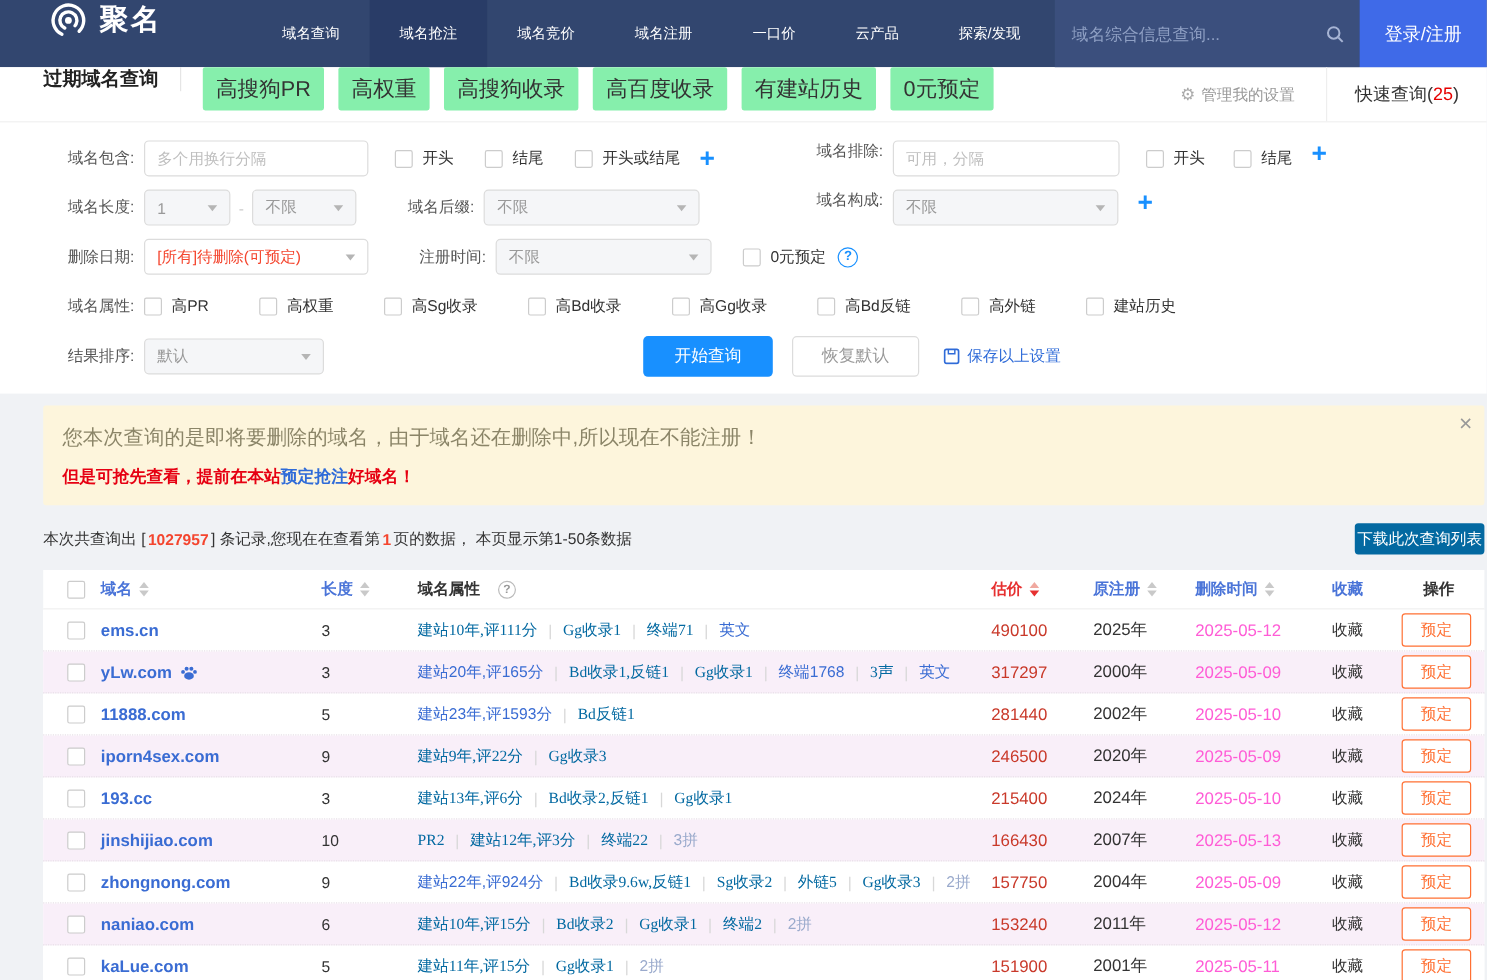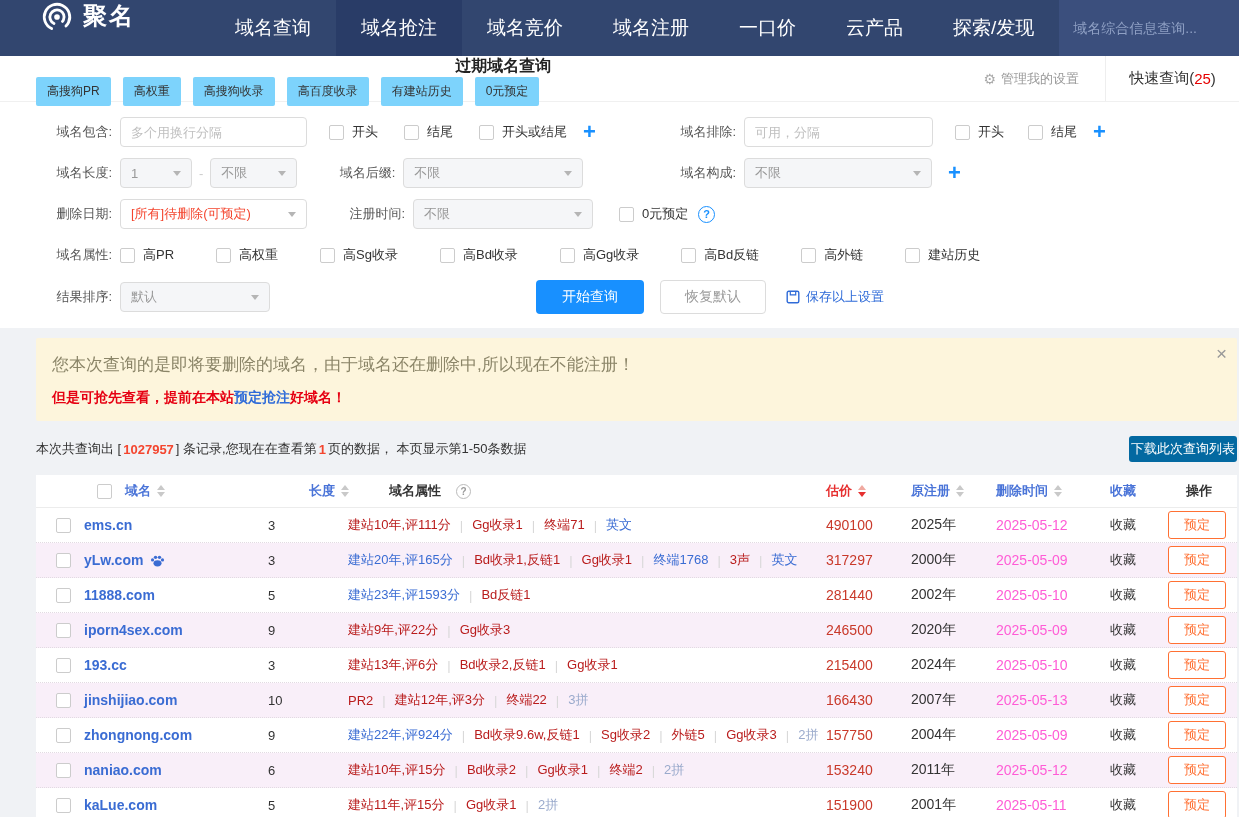--- a/index.html
+++ b/index.html
@@ -8,44 +8,44 @@
     width:1239px; height:817px; overflow:hidden;
     background:#f0f2f5;
     font-family:"Liberation Sans","DejaVu Sans",sans-serif;
     color:#333; font-size:13px;
   }
   
   .navbar { height:56px; background:#32466f; display:flex; align-items:stretch; color:#fff; }
   .brand { display:flex; gap:9px; padding-left:40px; width:180px; flex:none; }
   .brand-name { font-size:24px; font-weight:bold; letter-spacing:2px; }
   .nav-items { display:flex; margin-left:30px; }
-  .nav-item { padding:0 25px; display:flex; align-items:center; font-size:19px; cursor:pointer; white-space:nowrap; }
+  .nav-item { padding:0 25px; display:flex; align-items:center; font-size:12px; cursor:pointer; white-space:nowrap; }
   .nav-item.active { background:#293c67; }
   .nav-search { margin-left:auto; width:254px; flex:none; background:#3b4f7d; display:flex; align-items:center; padding:0 12px; }
   .nav-search input { background:transparent; border:none; outline:none; color:#cdd6ea; font-size:14px; flex:1; min-width:0; font-family:inherit; }
   .nav-search input::placeholder { color:#8fa0c4; }
   .login-btn { width:106px; flex:none; background:#3f6ae8; display:flex; align-items:center; justify-content:center; font-size:15px; cursor:pointer; }
 
   
   .filter-panel { background:#fff; padding-bottom:12px; }
   .panel-head { display:flex; align-items:stretch; height:46px; border-bottom:1px solid #f0f0f0; padding-left:36px; }
-  .panel-head-left { display:flex; align-items:flex-end;flex-direction:column; }
+  .panel-head-left { display:flex; align-items:flex-start; }
   .panel-title { font-size:16px; font-weight:bold; color:#222; }
   .v-divider { width:1px; height:20px; background:#e5e5e5; margin:0 18px; }
-  .tag { background:#7dd3fc; color:#333; font-size:12px; padding:6px 11px; margin-right:12px; border-radius:2px; cursor:pointer; white-space:nowrap; }
+  .tag { background:#86efac; color:#333; font-size:18px; padding:6px 11px; margin-right:12px; border-radius:2px; cursor:pointer; white-space:nowrap; }
   .head-right { margin-left:auto; display:flex; align-items:stretch; }
   .manage { color:#999; font-size:13px; display:flex; align-items:center; gap:5px; margin-right:26px; cursor:pointer; }
   .gear { font-size:14px; color:#aaa; }
   .quick-tab { width:134px; border-left:1px solid #eee; display:flex; align-items:center; justify-content:center; font-size:15px; color:#333; cursor:pointer; }
   .quick-count { color:#e60000; }
 
   .filter-form { padding:14px 36px 0; }
   .frow { display:flex; align-items:center; margin-bottom:9px; min-height:32px; }
   .fhalf-left { display:flex; align-items:center; width:624px; flex:none; }
-  .fhalf-right { display:flex; align-items:center; flex:1; }
+  .fhalf-right { display:flex; flex:1; }
   .flabel { width:76px; text-align:right; margin-right:8px; color:#555; font-size:13px; flex:none; white-space:nowrap; }
   .flabel2 { margin-left:28px; width:70px; text-align:right; margin-right:8px; color:#555; font-size:13px; flex:none; white-space:nowrap; }
   .tinput { height:30px; border:1px solid #dcdcdc; border-radius:4px; padding:0 10px; font-size:13px; color:#333; width:187px; font-family:inherit; }
   .tinput::placeholder { color:#bfbfbf; }
   .tinput.w189 { width:189px; }
   .cbgroup { display:flex; align-items:center; margin-left:22px; gap:26px; }
   .cbgroup.tight { gap:24px; }
   .cb-item { display:flex; align-items:center; gap:8px; font-size:13px; color:#333; cursor:pointer; }
   .cbbox { width:15px; height:15px; border:1px solid #ccc; border-radius:2px; background:#fff; flex:none; }
   .plus { color:#1890ff; font-size:22px; font-weight:bold; margin-left:16px; line-height:1; cursor:pointer; }
@@ -70,21 +70,21 @@
   .warn-close { position:absolute; right:10px; top:6px; color:#999; font-size:19px; cursor:pointer; line-height:1; }
 
   
   .results { display:flex; align-items:center; margin:15px 2px 13px 36px; font-size:13px; color:#333; }
   .res-num { color:#f4452e; font-weight:bold; margin:0 2px; }
   .download-btn { margin-left:auto; background:#0369a1; color:#fff; border:none; height:26px; padding:0 2px; font-size:13px; border-radius:3px; cursor:pointer; font-family:inherit; }
 
   
   .dtable { background:#fff; margin:0 2px 0 36px; }
   .thead, .trow { display:flex; align-items:center; }
-  .thead { height:33px; font-weight:bold; font-size:13px; border-bottom:1px solid #ececec;padding-left:41px; }
+  .thead { height:33px; font-weight:bold; font-size:13px; border-bottom:1px solid #ececec; }
   .trow { height:35px; border-bottom:1px dotted #e2dae2; font-size:13px; background:#fff; }
   .trow.alt { background:#f9eff9; }
   .col-check { flex:0 0 48px; padding-left:20px; display:flex; align-items:center; }
   .col-domain { flex:0 0 184px; display:flex; align-items:center; }
   .col-length { flex:0 0 80px; }
   .col-attrs { flex:1; min-width:0; display:flex; align-items:center; gap:9px; overflow:hidden; white-space:nowrap; }
   .col-price { flex:0 0 85px; color:#c9392a; font-size:14px; }
   .col-reg { flex:0 0 85px; font-size:14px; }
   .col-del { flex:0 0 114px; color:#ff5cd6; font-size:14px; }
   .col-fav { flex:0 0 58px; }
@@ -95,21 +95,21 @@
   .thead .col-price, .thead .col-del, .thead .col-reg { font-size:13px; }
   .hcell { display:flex; align-items:center; cursor:pointer; }
   .sort { display:inline-flex; flex-direction:column; gap:2px; margin-left:6px; }
   .sort i { width:0; height:0; border-left:4px solid transparent; border-right:4px solid transparent; display:block; }
   .sort .up { border-bottom:5px solid #c9c9c9; }
   .sort .down { border-top:5px solid #c9c9c9; }
   .sort.red .up { border-bottom-color:#f0a9a0; }
   .sort.red .down { border-top-color:#e63030; }
   .domain-link { color:#3a6cd3; font-weight:bold; font-size:14px; text-decoration:none; cursor:pointer; }
   .paw { margin-left:7px; display:none; }
-  .seg-d { color:#b91c1c; } .seg-b { color:#3a6cd3; } .seg-l { color:#9aaacc; }
+  .seg-d { color:#0369a1;font-family:Liberation Serif, serif; } .seg-b { color:#3a6cd3; } .seg-l { color:#9aaacc; }
   .sep { color:#d8d8d8; }
   .fav-link { color:#333; cursor:pointer; }
   .reserve-btn { background:#fff; border:1px solid #ff7033; color:#ff7033; font-size:13px; padding:4px 15px; border-radius:3px; cursor:pointer; font-family:inherit; }
   .thead .col-op { padding-left:18px; }
 </style>
 </head>
 <body>
 
 <div class="navbar">
   <div class="brand">

